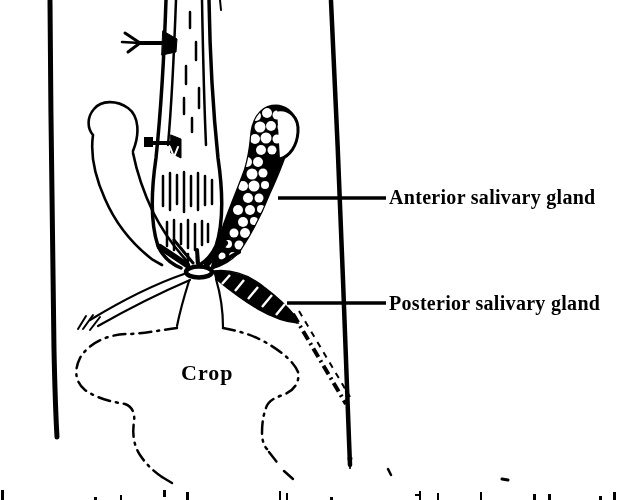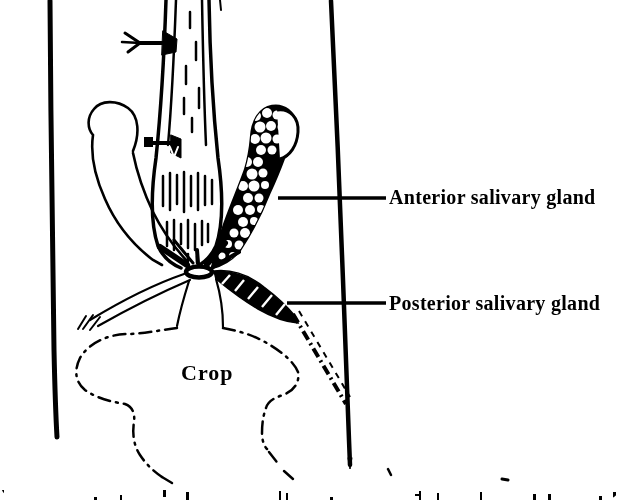--- a/index.html
+++ b/index.html
@@ -2,21 +2,20 @@
 <html><head>
 <meta charset="utf-8">
 <style>
   html,body{margin:0;padding:0;background:#ffffff;}
   #figure{
     position:relative;
     width:622px;height:500px;
     background:#ffffff;
     overflow:hidden;
     font-family:"Liberation Serif","DejaVu Serif",serif;
-    border-radius:18px;
   }
   #figure svg{position:absolute;left:0;top:0;}
   .label{
     position:absolute;
     color:#000;
     font-family:"Liberation Serif","DejaVu Serif",serif;
     font-weight:600;
     font-size:20px;
     letter-spacing:0.3px;
     white-space:nowrap;

